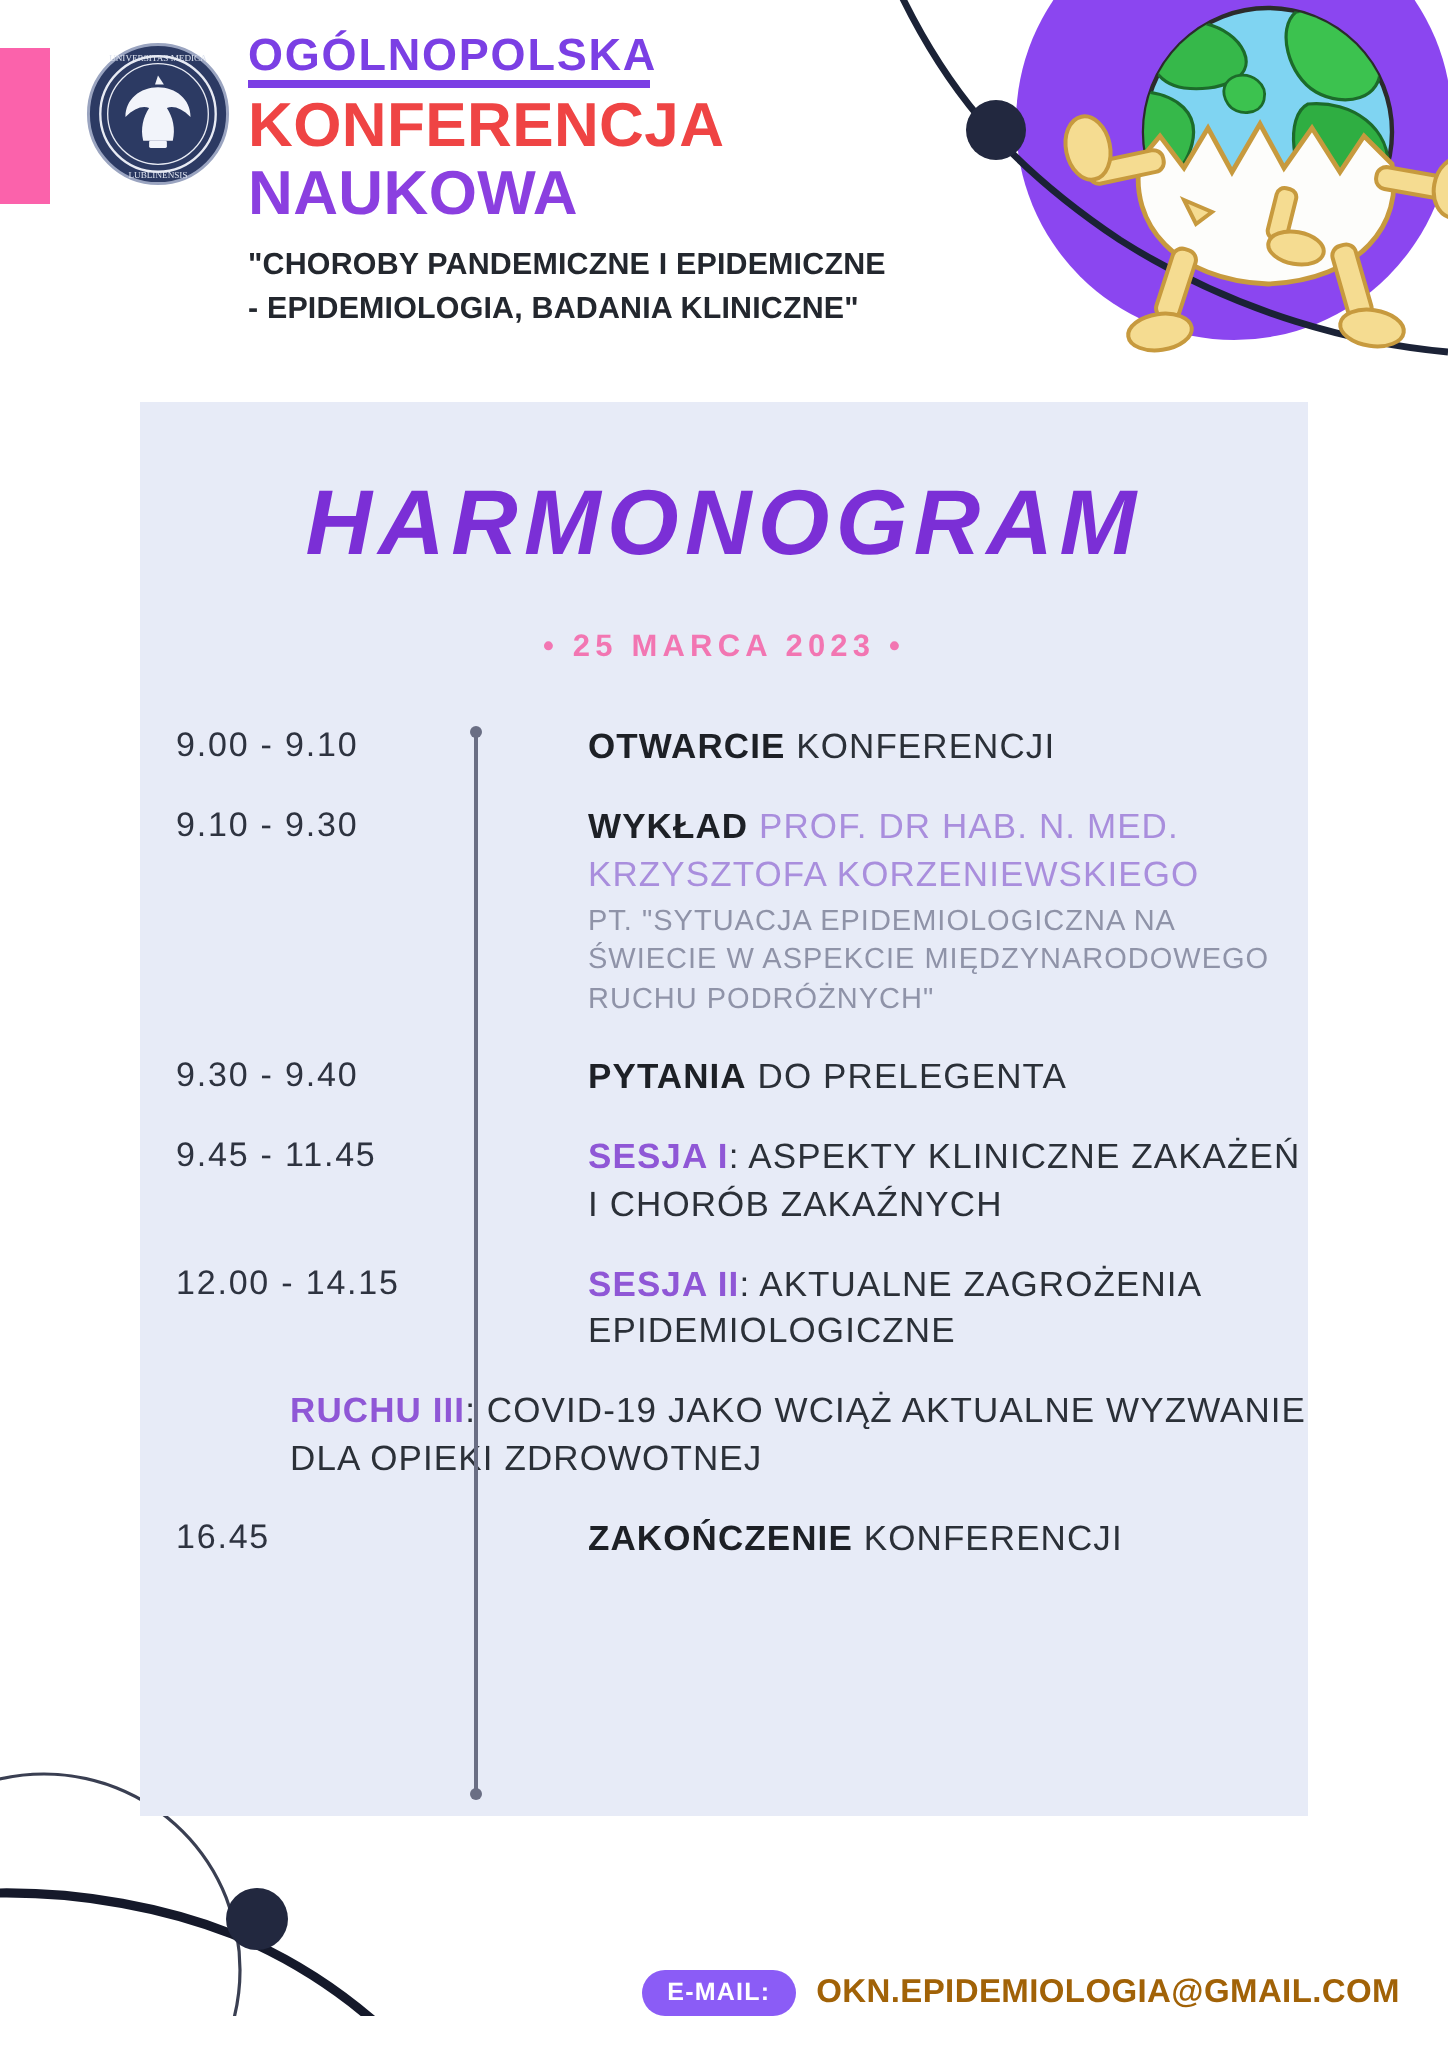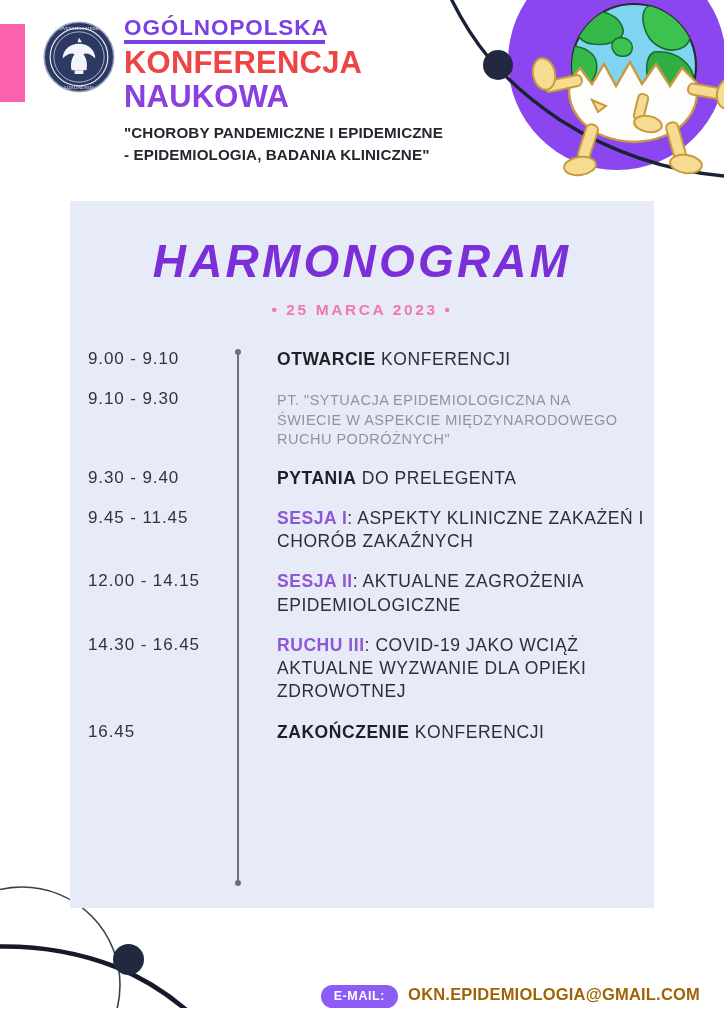--- a/index.html
+++ b/index.html
@@ -132,21 +132,21 @@
   .panel-title {
     margin-top: 33px;
     text-align: center;
     font-size: 46px;
     font-weight: 700;
     letter-spacing: 3.2px;
     color: #7b2fd6;
     font-style: italic;
   }
   .panel-date {
-    margin-top: 13px;
+    margin-top: 27px;
     text-align: center;
     font-size: 15.5px;
     font-weight: 700;
     letter-spacing: 2.6px;
     color: #f276b2;
   }
 
   .schedule {
     position: relative;
     margin-top: 29px;
@@ -182,20 +182,21 @@
     width: 149px;
     flex: 0 0 149px;
     font-size: 17px;
     color: #2e3340;
     letter-spacing: 0.9px;
     padding-top: 1px;
   }
   .row-body {
     flex: 1;
     padding-left: 40px;
+    margin-left: 17px;
   }
   .row-main {
     font-size: 17.5px;
     color: #2b3038;
     letter-spacing: 0.55px;
     line-height: 1.33;
   }
   .lead-bold {
     font-weight: 700;
     color: #1d2026;
@@ -217,20 +218,21 @@
   }
 
   
   .footer {
     position: absolute;
     left: 0;
     right: 0;
     top: 985px;
     display: flex;
     justify-content: flex-end;
+    align-items: center;
     padding-right: 24px;
     z-index: 5;
   }
   .email-pill {
     background: #8b5cf6;
     color: #ffffff;
     font-size: 12.5px;
     font-weight: 700;
     letter-spacing: 0.6px;
     padding: 4px 13px 5px 13px;
@@ -339,20 +341,21 @@
       <div class="divider"></div>
     <div class="row">
           <div class="row-time">9.00 - 9.10</div>
           <div class="row-body">
             <div class="row-main"><span class="lead-bold">OTWARCIE</span><span> KONFERENCJI</span></div>
           </div>
         </div>
         <div class="row">
           <div class="row-time">9.10 - 9.30</div>
           <div class="row-body">
+            <div class="row-main"><span class="lead-bold">WYKŁAD</span><span class="name-lavender"> PROF. DR HAB. N. MED. KRZYSZTOFA KORZENIEWSKIEGO</span></div>
             <div class="row-sub">PT. "SYTUACJA EPIDEMIOLOGICZNA NA ŚWIECIE W ASPEKCIE MIĘDZYNARODOWEGO RUCHU PODRÓŻNYCH"</div>
           </div>
         </div>
         <div class="row">
           <div class="row-time">9.30 - 9.40</div>
           <div class="row-body">
             <div class="row-main"><span class="lead-bold">PYTANIA</span><span> DO PRELEGENTA</span></div>
           </div>
         </div>
         <div class="row">
@@ -361,21 +364,20 @@
             <div class="row-main"><span class="lead-purple">SESJA I</span><span>: ASPEKTY KLINICZNE ZAKAŻEŃ I CHORÓB ZAKAŹNYCH</span></div>
           </div>
         </div>
         <div class="row">
           <div class="row-time">12.00 - 14.15</div>
           <div class="row-body">
             <div class="row-main"><span class="lead-purple">SESJA II</span><span>: AKTUALNE ZAGROŻENIA EPIDEMIOLOGICZNE</span></div>
           </div>
         </div>
         <div class="row">
-          <div class="row-time">14.30 - 16.45</div>
           <div class="row-body">
             <div class="row-main"><span class="lead-purple">RUCHU III</span><span>: COVID-19 JAKO WCIĄŻ AKTUALNE WYZWANIE DLA OPIEKI ZDROWOTNEJ</span></div>
           </div>
         </div>
         <div class="row">
           <div class="row-time">16.45</div>
           <div class="row-body">
             <div class="row-main"><span class="lead-bold">ZAKOŃCZENIE</span><span> KONFERENCJI</span></div>
           </div>
         </div>

